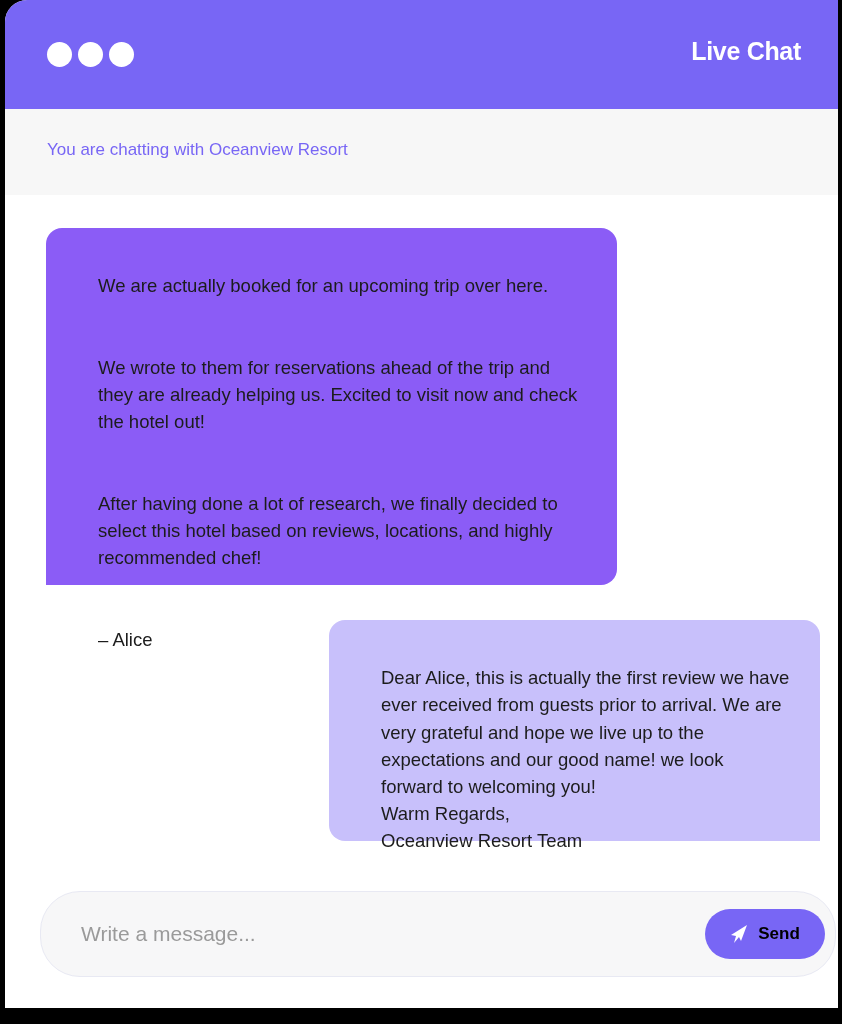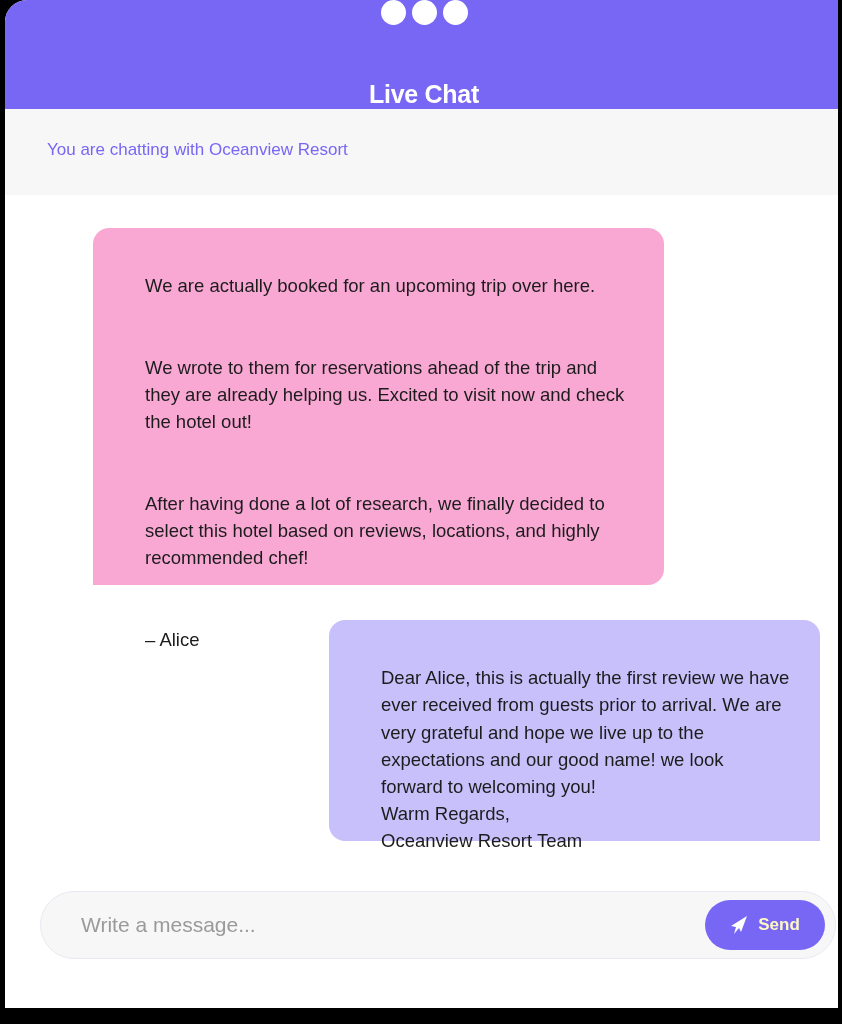--- a/index.html
+++ b/index.html
@@ -16,21 +16,20 @@
       border-radius: 22px 0 0 0;
       overflow: hidden;
     }
     .header {
       position: absolute; left: 0; top: 0;
       width: 100%; height: 109px;
       background: #7866f5;
       display: flex; align-items: center;
       justify-content: space-between;
       padding: 0 37px 0 42px;
-      flex-direction: column;
     }
     .dots { display: flex; gap: 6px; }
     .dot {
       width: 25px; height: 25px; border-radius: 50%;
       background: #ffffff;
     }
     .header-title {
       color: #ffffff; font-weight: bold; font-size: 25px;
       letter-spacing: -0.3px;
       margin-top: -6px;
@@ -46,38 +45,37 @@
     }
     .bubble {
       position: absolute;
       font-size: 18.5px; line-height: 27.2px;
       color: #1c1c1c;
       white-space: pre-line;
     }
     .bubble-received {
       left: 41px; top: 228px;
       width: 571px; height: 357px;
-      background: #f9a8d4;
+      background: #8b5cf6;
       border-radius: 16px 16px 16px 0;
       padding: 17px 30px 0 52px;
-      margin-left: 47px;
     }
     .bubble-sent {
       left: 324px; top: 620px;
       width: 491px; height: 221px;
       background: #c8c0fb;
       border-radius: 16px 16px 0 16px;
       padding: 17px 30px 0 52px;
     }
     .para { display: block; margin-bottom: 27.2px; }
     .para:last-child { margin-bottom: 0; }
     .composer {
       position: absolute;
       left: 35px; top: 891px;
-      width: 796px; height: 68px;
+      width: 796px; height: 86px;
       background: #f7f7f8;
       border: 1px solid #e8e9f3;
       border-radius: 40px;
       display: flex; align-items: center;
       justify-content: space-between;
       padding: 0 10px 0 40px;
     }
     .composer-input {
       border: none; outline: none; background: transparent;
       font-family: "Liberation Sans", sans-serif;
@@ -85,21 +83,21 @@
       width: 560px;
     }
     .composer-input::placeholder { color: #9a9a9a; }
     .send-button {
       width: 120px; height: 50px;
       border-radius: 25px;
       background: #7866f5;
       border: none;
       display: flex; align-items: center; justify-content: center;
       gap: 10px;
-      color: #fef9c3; font-weight: bold; font-size: 17px;
+      color: #000000; font-weight: bold; font-size: 17px;
       font-family: "Liberation Sans", sans-serif;
       cursor: pointer;
     }
     .send-icon { width: 18px; height: 20px; display: inline-block; }
   </style>
 </head>
 <body>
 
 <div class="card">
 

